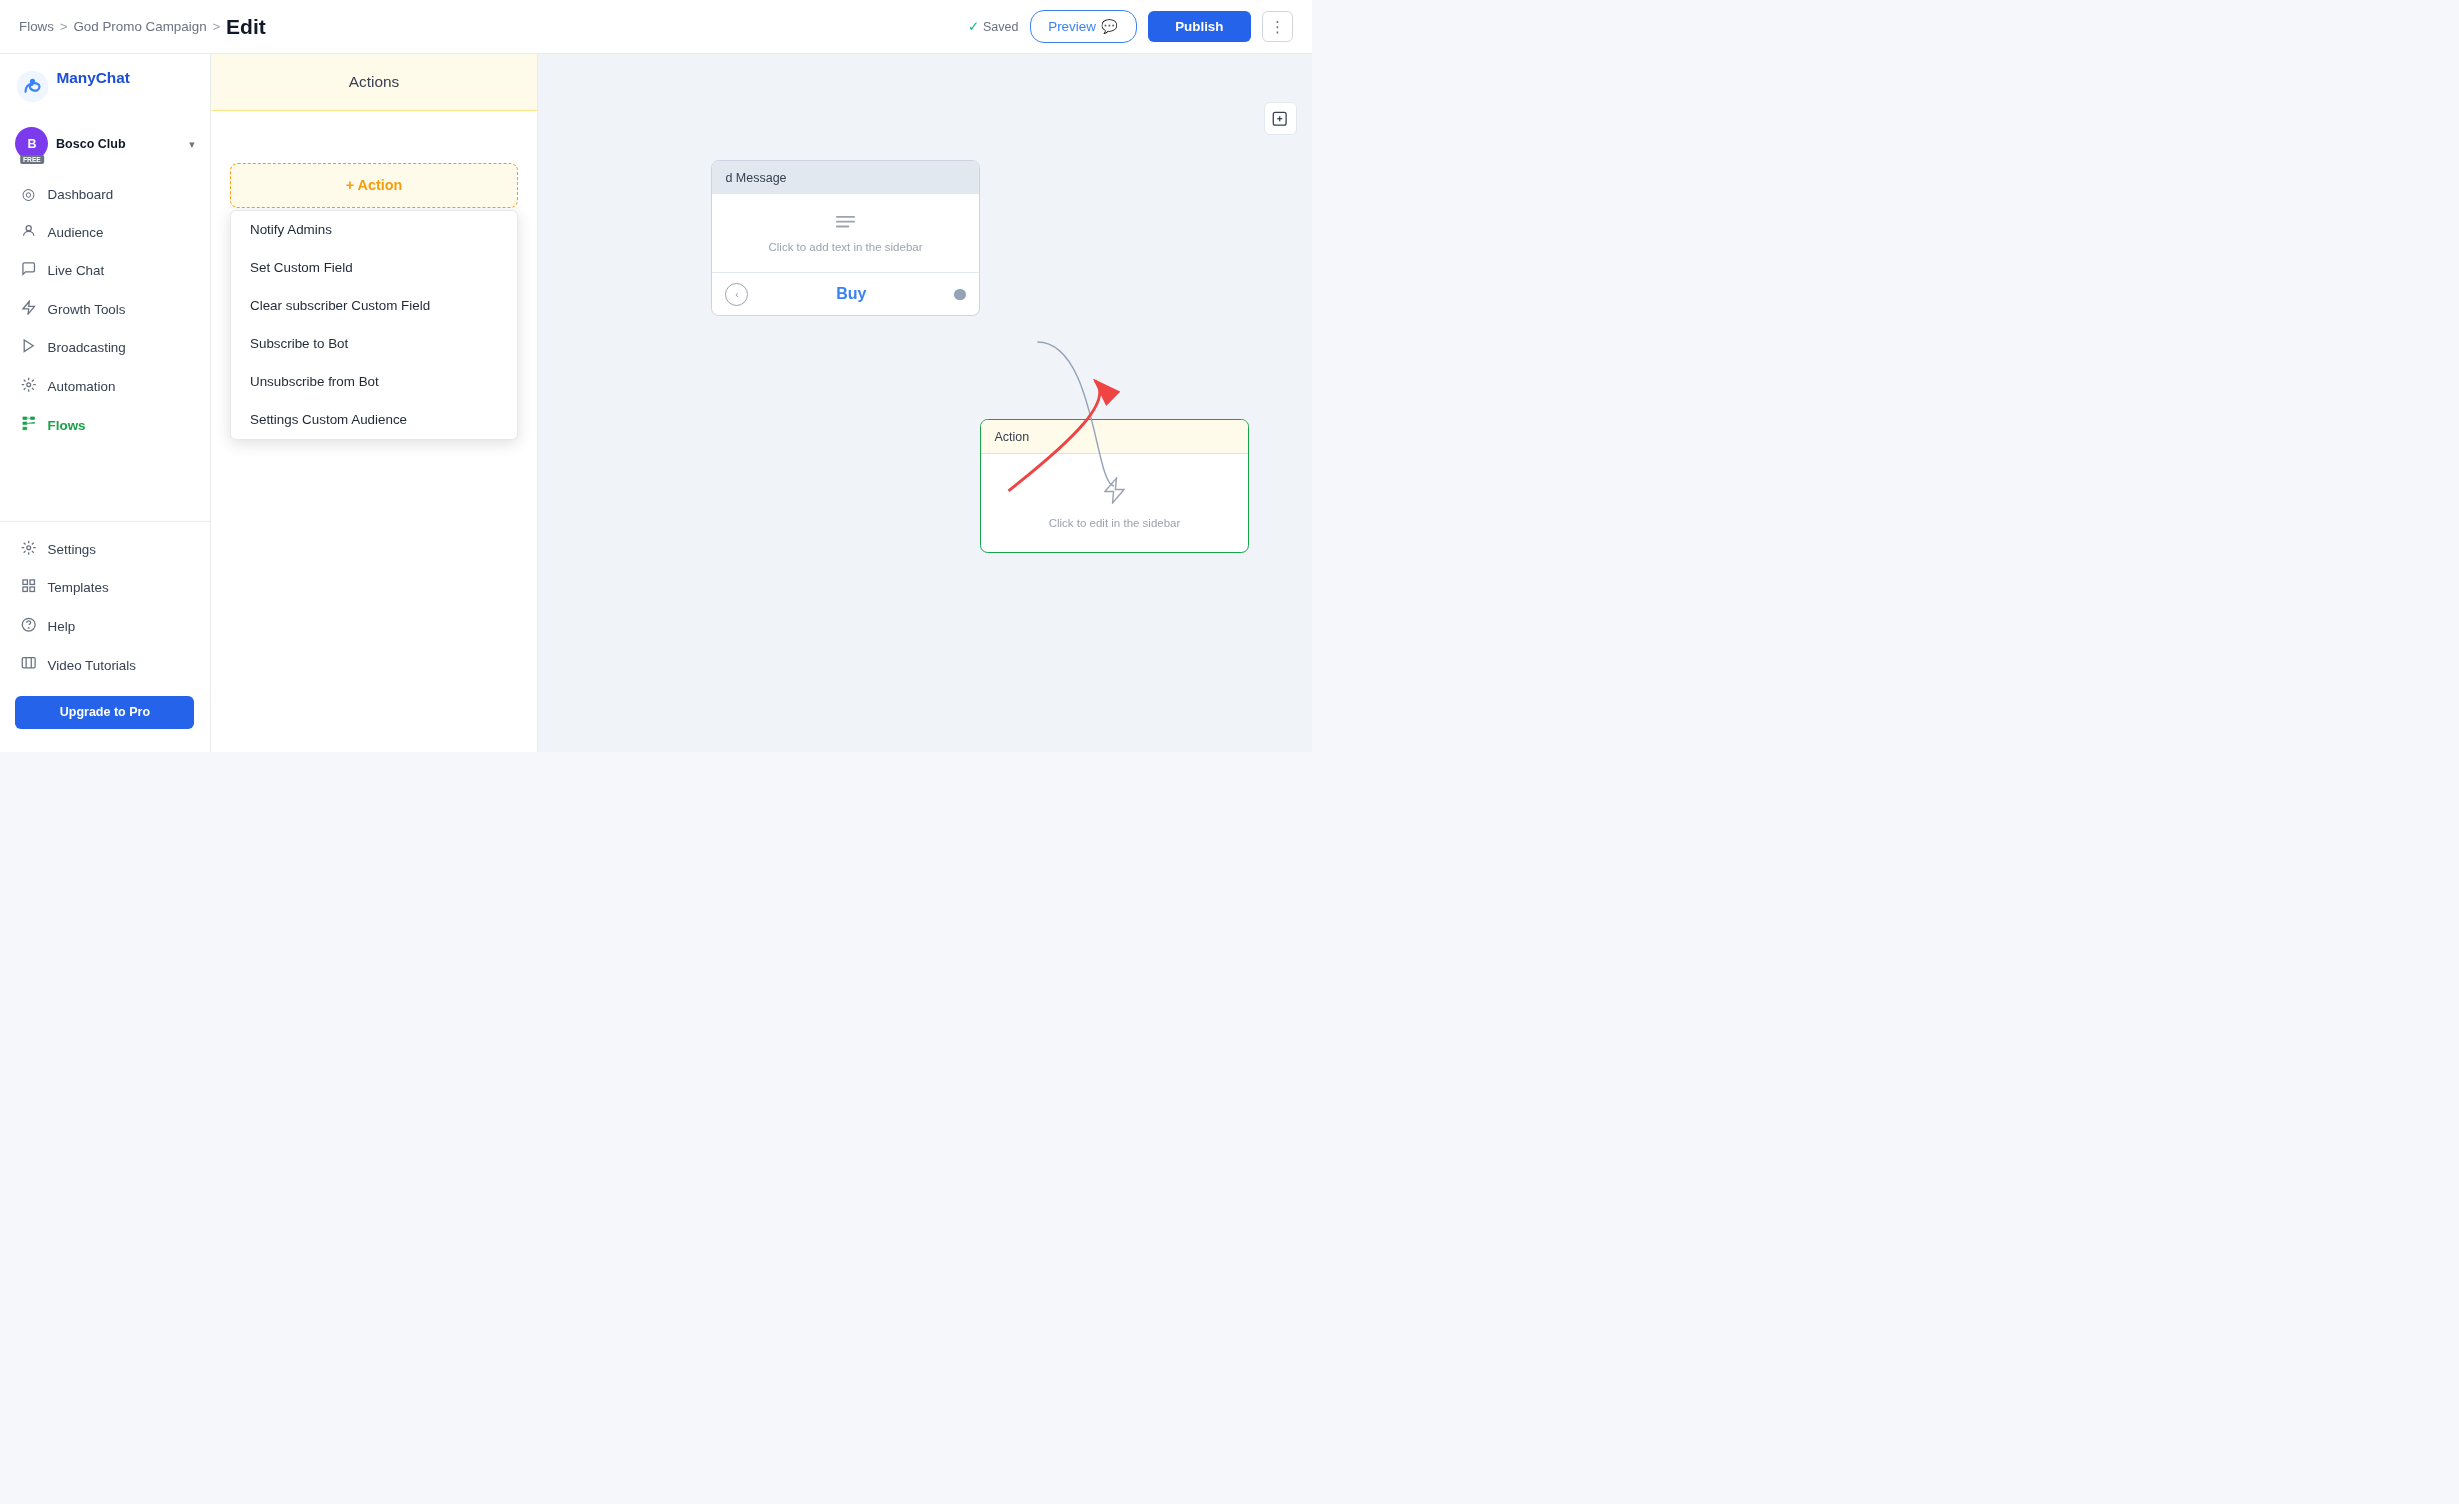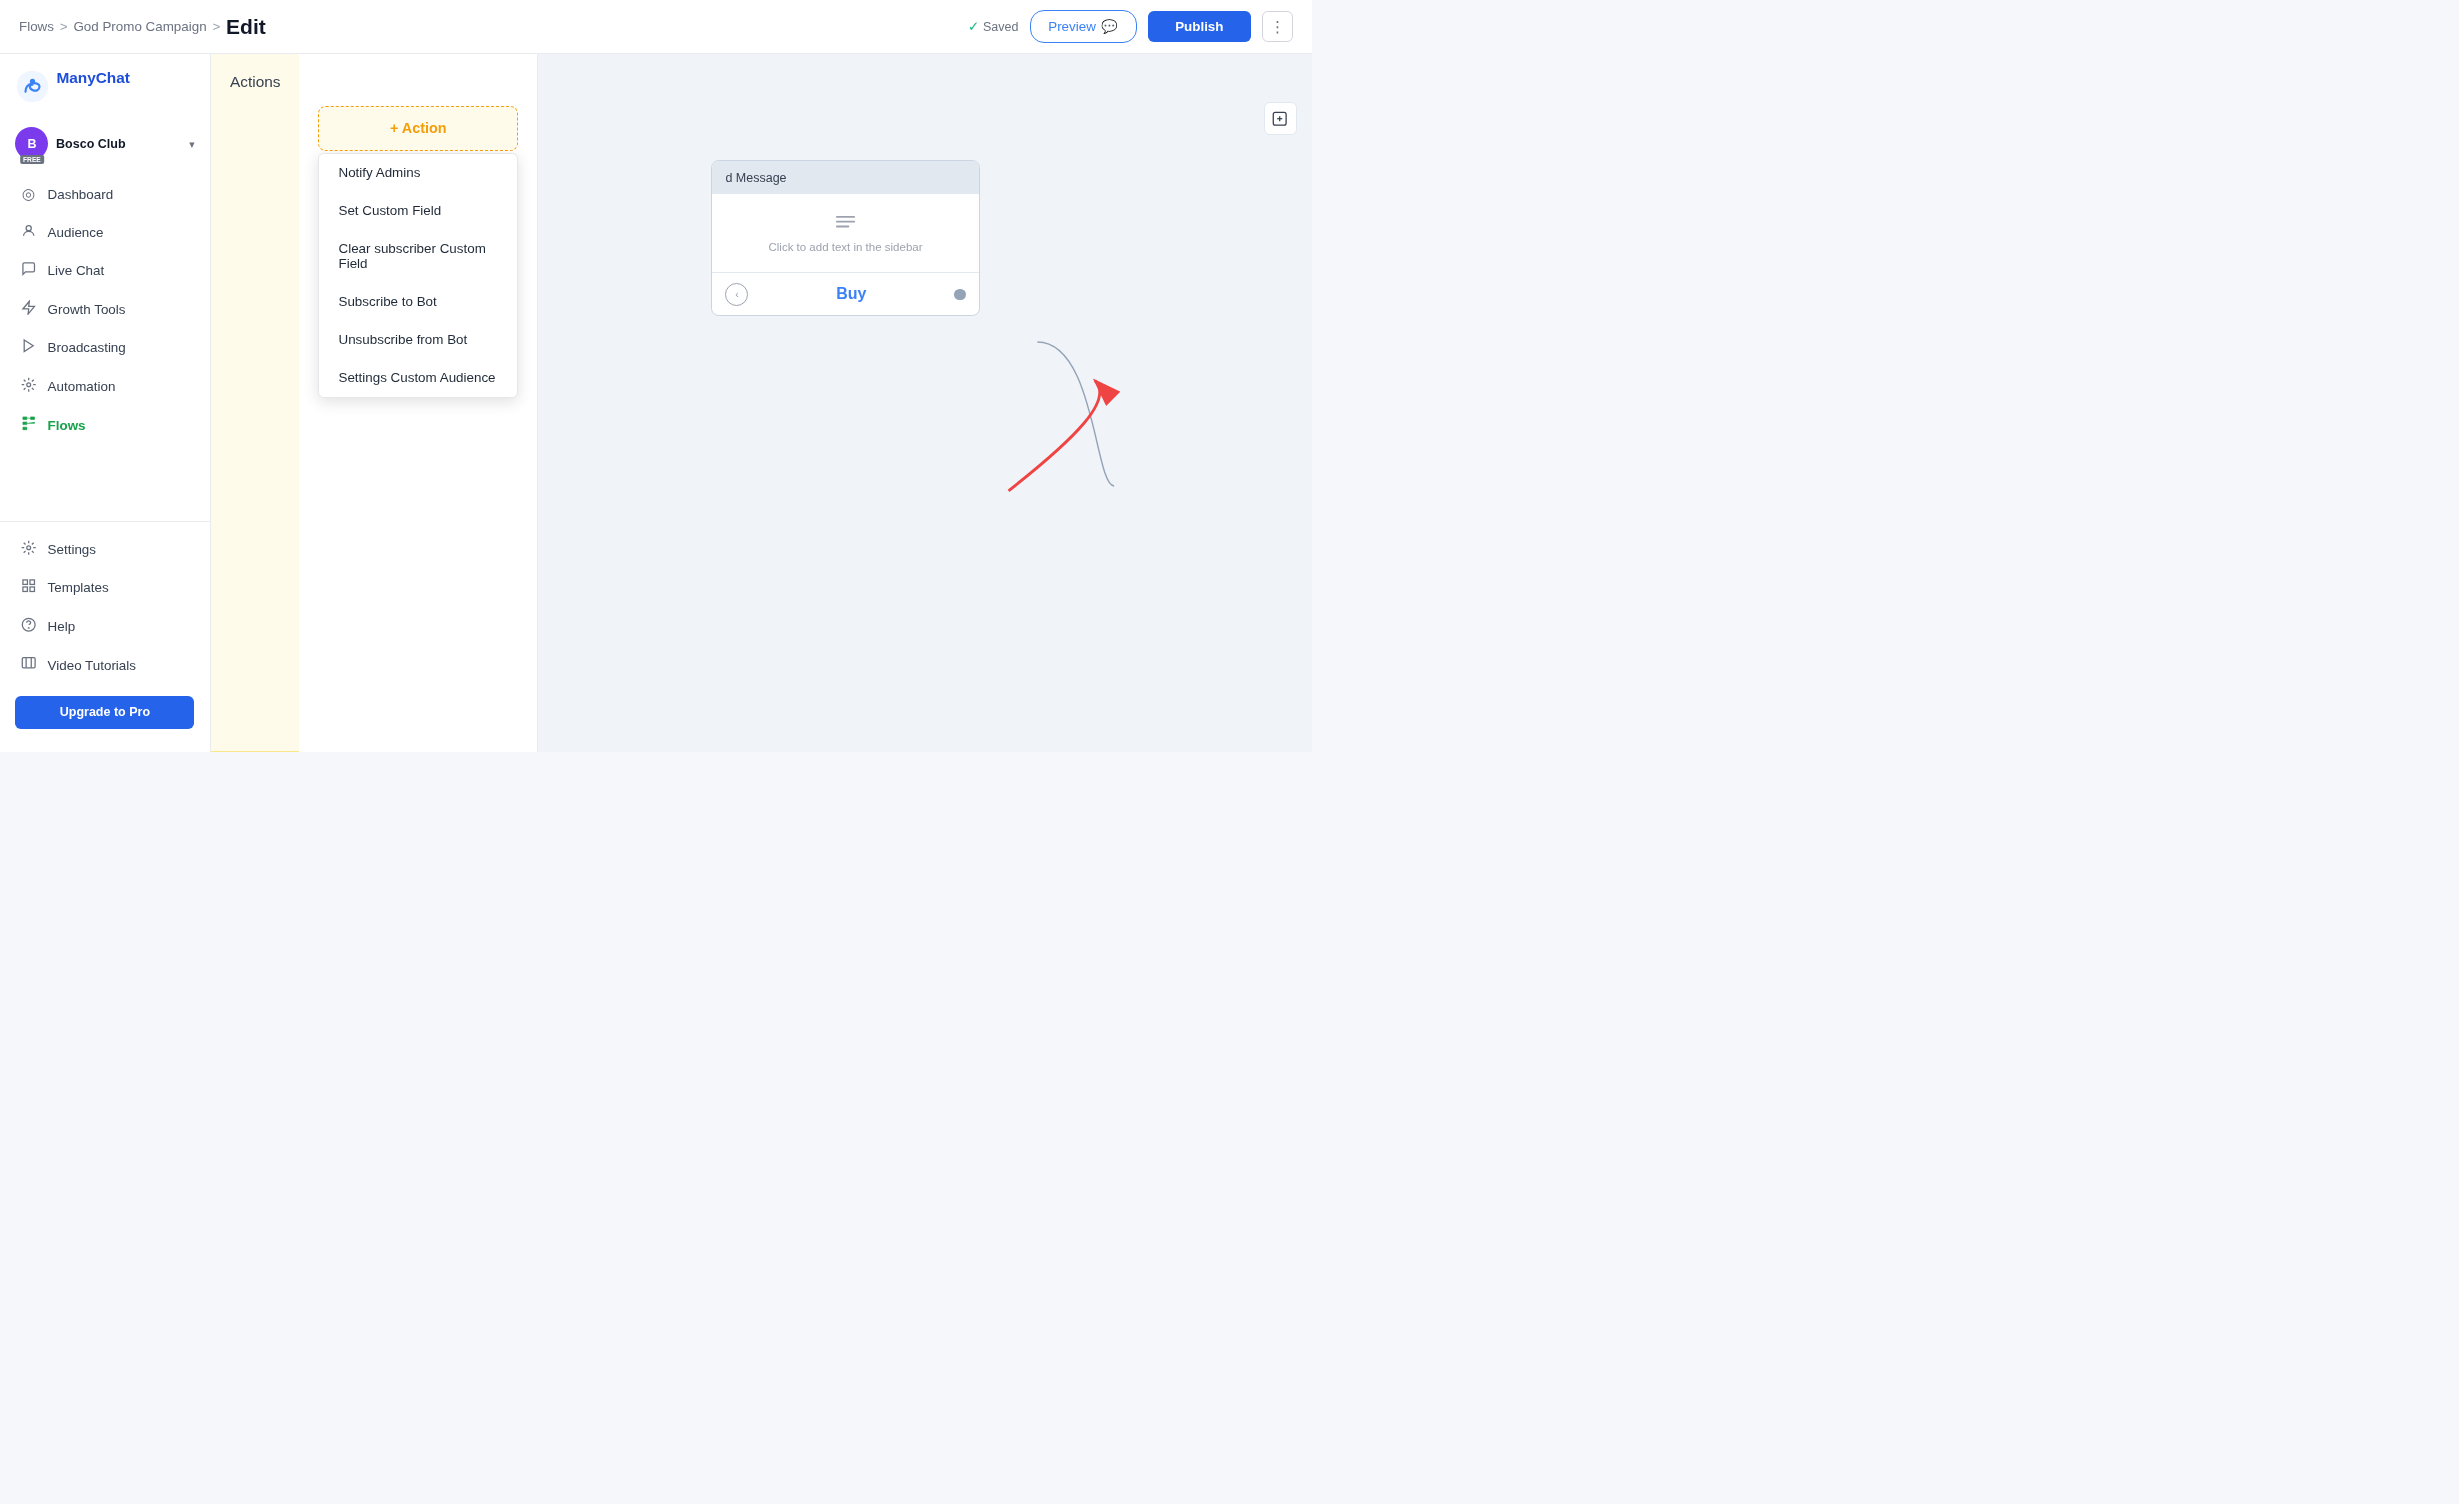--- a/index.html
+++ b/index.html
@@ -193,21 +193,21 @@
       position: relative;
     }
 
     
     .actions-panel {
       width: 327px;
       background: #fff;
       border-right: 1px solid #e8ecef;
       flex-shrink: 0;
       display: flex;
-      flex-direction: row;
+      flex-direction: column;
       justify-content: center;
     }
     .actions-header {
       background: #fffbeb;
       padding: 19px;
       text-align: center;
       font-size: 15.4px;
       font-weight: 500;
       color: #374151;
       border-bottom: 1px solid #fde68a;
@@ -590,20 +590,33 @@
           </div>
           <div class="card-placeholder-text">Click to add text in the sidebar</div>
         </div>
         <div class="card-button-row">
           <div class="card-btn-prev">‹</div>
           <div class="card-btn-buy">Buy</div>
           <div class="card-btn-dot"></div>
         </div>
       </div>
 
+      <div class="action-card">
+        <div class="action-card-header">
+          <span>Action</span>
+        </div>
+        <div class="action-card-body">
+          <div class="lightning-icon">
+            <svg width="21" height="27" viewBox="0 0 22 28" fill="none" stroke="#9ca3af" stroke-width="1.5">
+                <polygon points="13 1 1 15 10 15 9 27 21 13 12 13 13 1"></polygon>
+              </svg>
+          </div>
+          <div class="action-placeholder-text">Click to edit in the sidebar</div>
+        </div>
+      </div>
 
       <svg class="arrow-svg" xmlns="http://www.w3.org/2000/svg" viewBox="0 0 806 727" width="774" height="698">
 
         <path d="M 520 300 C 580 300 580 450 600 450" stroke="#94a3b8" stroke-width="1.5" fill="none"></path>
 
         <g transform="translate(0,0)">
 
           <path d="M 490 455 C 560 400 600 360 580 340" stroke="#ef4444" stroke-width="3" fill="none" marker-end="url(#redArrow)"></path>
           <defs>
             <marker id="redArrow" markerWidth="10" markerHeight="7" refX="9" refY="3.5" orient="auto">

